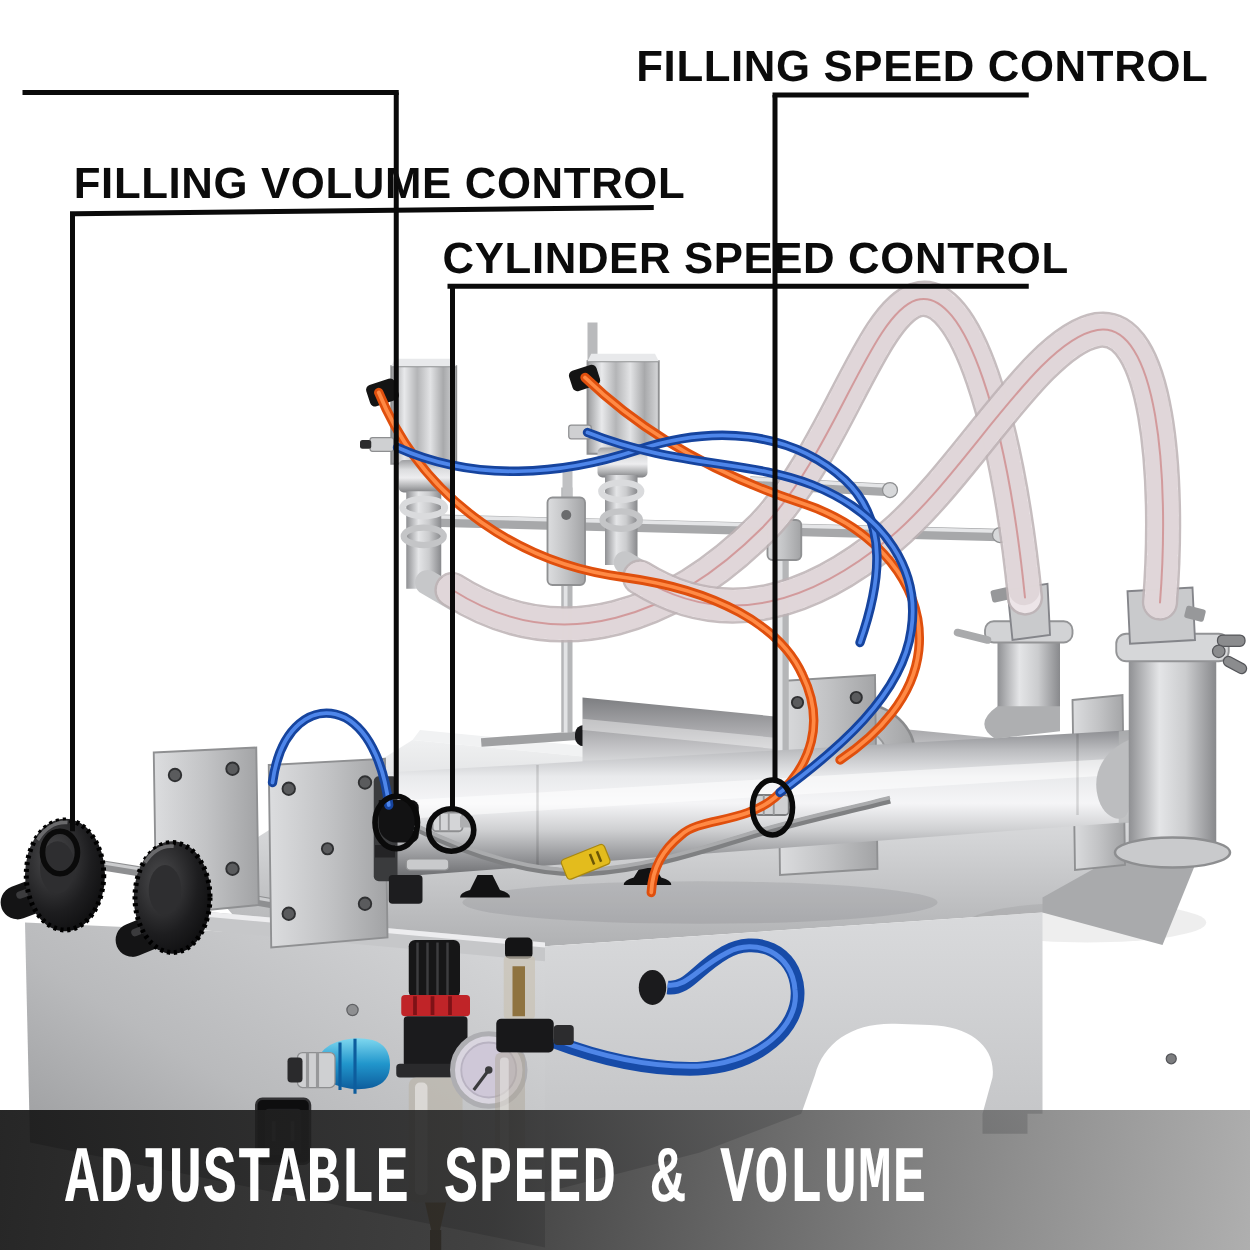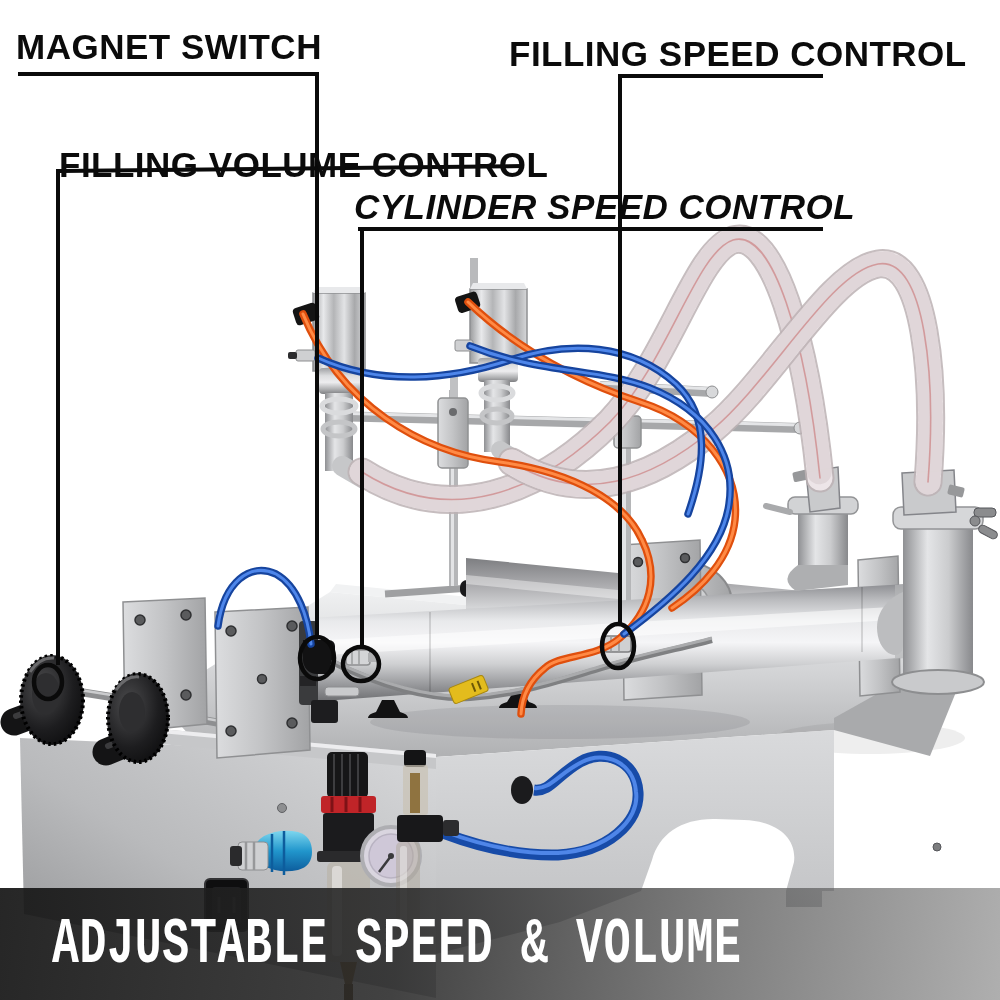--- a/index.html
+++ b/index.html
@@ -2,23 +2,23 @@
 <html><head>
 <meta charset="utf-8">
 <style>
   html,body{margin:0;padding:0;background:#fff;}
   #stage{position:relative;width:1000px;height:1000px;overflow:hidden;background:#ffffff;
          font-family:"Liberation Sans",sans-serif;}
   #machine-svg{position:absolute;left:0;top:0;}
   .label{position:absolute;font-weight:700;font-size:35px;line-height:1;color:#0b0b0b;
          letter-spacing:.5px;white-space:nowrap;}
   #lbl-magnet{left:16px;top:29px;}
-  #lbl-volume{left:59px;top:147px;}
+  #lbl-volume{left:59px;top:129px;}
   #lbl-speed{left:509px;top:36px;}
-  #lbl-cylinder{left:354px;top:189px;font-style:italic;}
+  #lbl-cylinder{left:354px;top:189px;}
   .banner{position:absolute;left:0;top:888px;width:1000px;height:112px;
           background:linear-gradient(97deg, rgba(22,22,22,.93) 0%, rgba(38,38,38,.87) 40%,
                      rgba(78,78,78,.72) 72%, rgba(112,112,112,.56) 100%);font-family:Liberation Mono, monospace;}
   .banner-text{position:absolute;left:52px;top:25px;font-weight:700;font-size:64px;line-height:1;
                color:#ffffff;transform:scaleX(.70);transform-origin:0 0;letter-spacing:1px;
                white-space:nowrap;}
 </style>
 </head>
 <body>
 
@@ -393,21 +393,20 @@
       <ellipse cx="618" cy="646" rx="16" ry="22" stroke-width="4.5"></ellipse>
     </g>
     <g>
       <line x1="358" y1="229" x2="823" y2="229" stroke-width="4"></line>
       <line x1="362" y1="229" x2="362" y2="646" stroke-width="4"></line>
       <ellipse cx="361" cy="664" rx="18" ry="17" stroke-width="4.5"></ellipse>
     </g>
   </g>
 </svg>
 
-  <div class="label" id="lbl-magnet">MAGNET SWITCH</div>
   <div class="label" id="lbl-volume">FILLING VOLUME CONTROL</div>
   <div class="label" id="lbl-speed">FILLING SPEED CONTROL</div>
   <div class="label" id="lbl-cylinder">CYLINDER SPEED CONTROL</div>
 
   <div class="banner">
     <div class="banner-text">ADJUSTABLE SPEED &amp; VOLUME</div>
   </div>
 
 </div>
 

